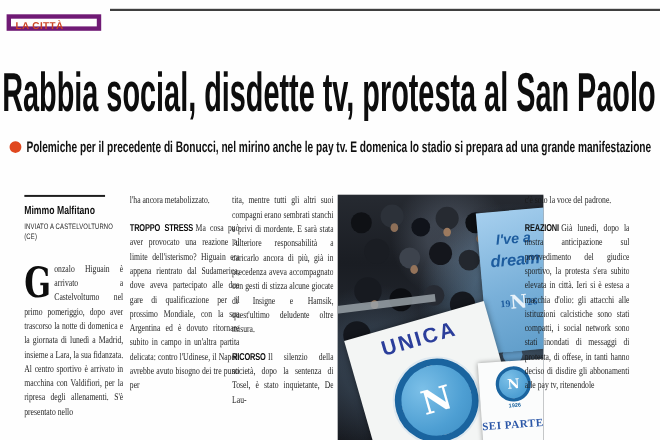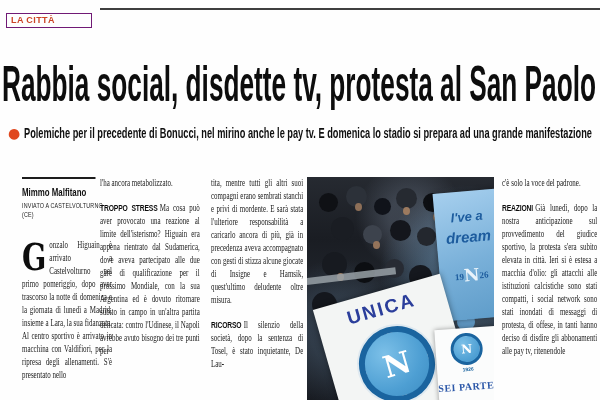--- a/index.html
+++ b/index.html
@@ -2,21 +2,21 @@
 <html lang="it"><head>
 <meta charset="utf-8">
 <style>
   html,body { margin:0; padding:0; background:#e8e8e8; }
   .page { position:relative; width:600px; height:400px; background:#fefefe; overflow:hidden;
           font-family:"Liberation Sans", sans-serif; }
 
   .top-rule { position:absolute; left:100px; top:8px; width:500px; height:2px; background:#3f3f3f; }
 
   .kicker { position:absolute; left:6px; top:13px; width:86px; height:15px;
-            border:1px solid #701a75; box-sizing:border-box; }
+            border:4px solid #701a75; box-sizing:border-box; }
   .kicker span { display:block; padding-left:4px; font:700 9px/13px "Liberation Sans", sans-serif;
                  color:#cb4426; letter-spacing:.4px; }
 
   .headline-svg { position:absolute; left:2px; top:56px; }
   .headline-svg text { font-family:"Liberation Sans", sans-serif; font-weight:700; fill:#0d0d0d; }
 
   .subhead-bullet { position:absolute; left:8px; top:124px; font:700 14px/18px "DejaVu Sans", sans-serif;
                     color:#e0481f; }
   .subhead-svg { position:absolute; left:24px; top:125px; }
   .subhead-svg text { font-family:"Liberation Sans", sans-serif; font-weight:700; fill:#101010; }
@@ -110,21 +110,21 @@
   <div class="col" style="left:22px; width:90px;">
     <div class="col-inner" style="width:120px;">
       <div class="byline-rule"></div>
       <div class="author">Mimmo Malfitano</div>
       <div class="role">INVIATO A CASTELVOLTURNO (CE)</div>
       <div class="byline-spacer"></div>
       <p class="body-text"><span class="dropcap">G</span><span>onzalo Higuain è arrivato a Castelvolturno nel primo pomeriggio, dopo aver trascorso la notte di domenica e la giornata di lunedì a Madrid, insieme a Lara, la sua fidanzata. Al centro sportivo è arrivato in macchina con Valdifiori, per la ripresa degli allenamenti. S'è presentato nello</span></p>
     </div>
   </div>
 
-  <div class="col" style="left:100px; width:100px;">
+  <div class="col" style="left:118px; width:100px;">
     <div class="col-inner" style="width:133px;">
       <p class="body-text">l'ha ancora metabolizzato.</p>
       <div class="gap12"></div>
       <p class="body-text"><b class="lead">TROPPO STRESS</b><span>Ma cosa può aver provocato una reazione al limite dell'isterismo? Higuain era appena rientrato dal Sudamerica, dove aveva partecipato alle due gare di qualificazione per il prossimo Mondiale, con la sua Argentina ed è dovuto ritornare subito in campo in un'altra partita delicata: contro l'Udinese, il Napoli avrebbe avuto bisogno dei tre punti per</span></p>
     </div>
   </div>
 
   <div class="col" style="left:211px; width:92px;">
     <div class="col-inner" style="width:123px;">
       <p class="body-text">tita, mentre tutti gli altri suoi compagni erano sembrati stanchi e privi di mordente. E sarà stata l'ulteriore responsabilità a caricarlo ancora di più, già in precedenza aveva accompagnato con gesti di stizza alcune giocate di Insigne e Hamsik, quest'ultimo deludente oltre misura.</p>
@@ -154,21 +154,21 @@
 
     <div class="banner-bottom">
       <div class="mini-badge">
         <span>N</span>
       </div>
       <div class="mini-year">1926</div>
       <div class="bottom-text">SEI PARTE D</div>
     </div>
   </div>
 
-  <div class="col" style="left:502px; width:95px;">
+  <div class="col" style="left:477px; width:95px;">
     <div class="col-inner" style="width:127px;">
       <p class="body-text">c'è solo la voce del padrone.</p>
       <div class="gap12"></div>
       <p class="body-text"><b class="lead">REAZIONI</b><span>Già lunedì, dopo la nostra anticipazione sul provvedimento del giudice sportivo, la protesta s'era subito elevata in città. Ieri si è estesa a macchia d'olio: gli attacchi alle istituzioni calcistiche sono stati compatti, i social network sono stati inondati di messaggi di protesta, di offese, in tanti hanno deciso di disdire gli abbonamenti alle pay tv, ritenendole</span></p>
     </div>
   </div>
 
 </div>
 
 </body></html>

